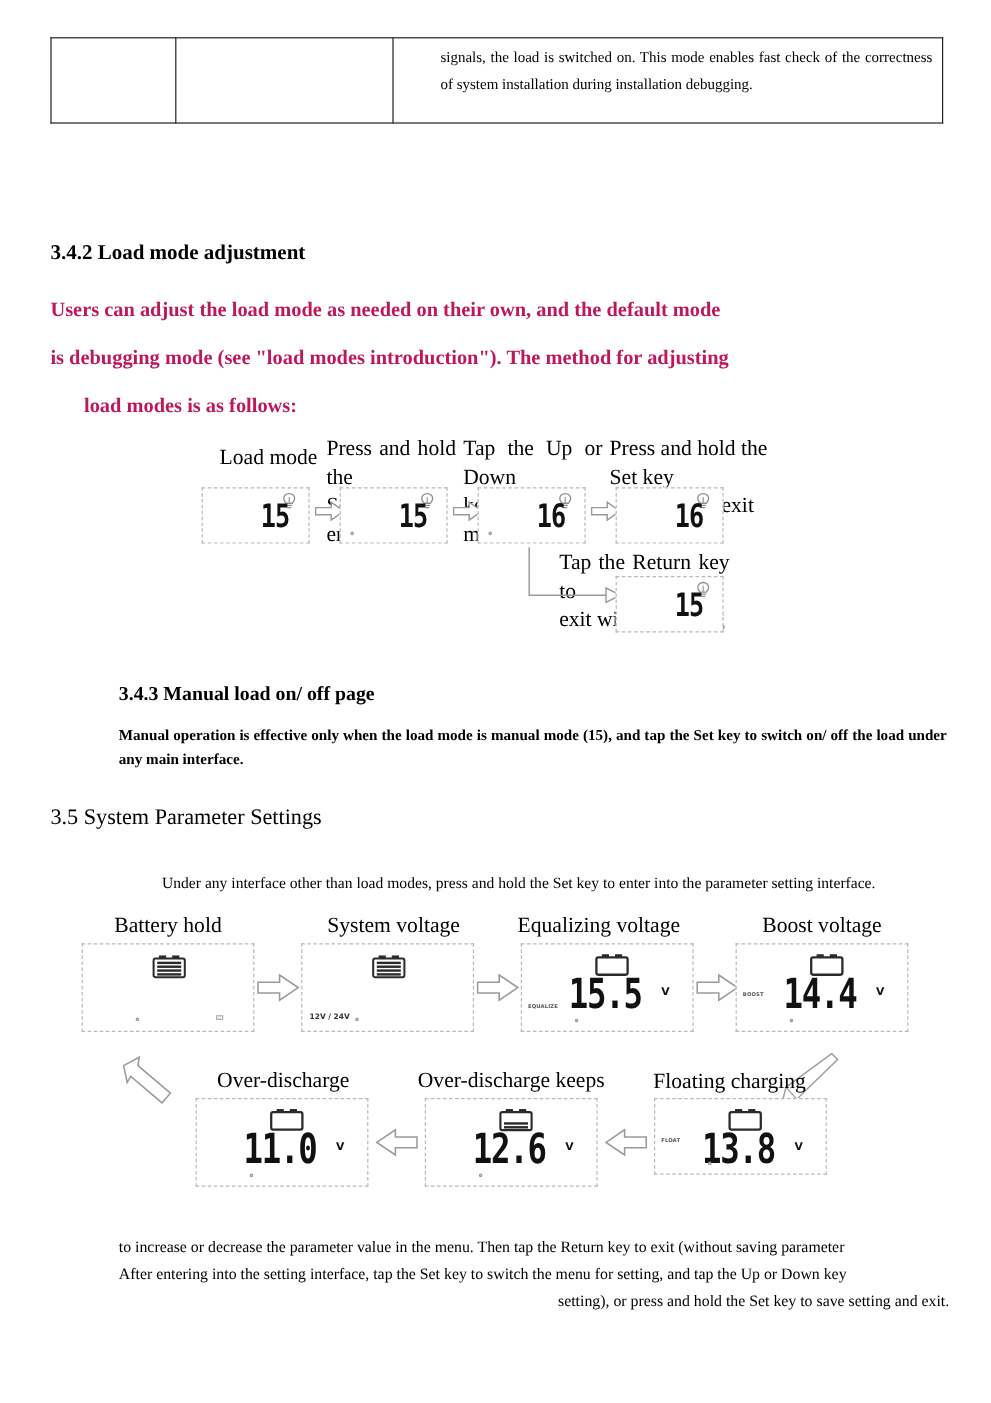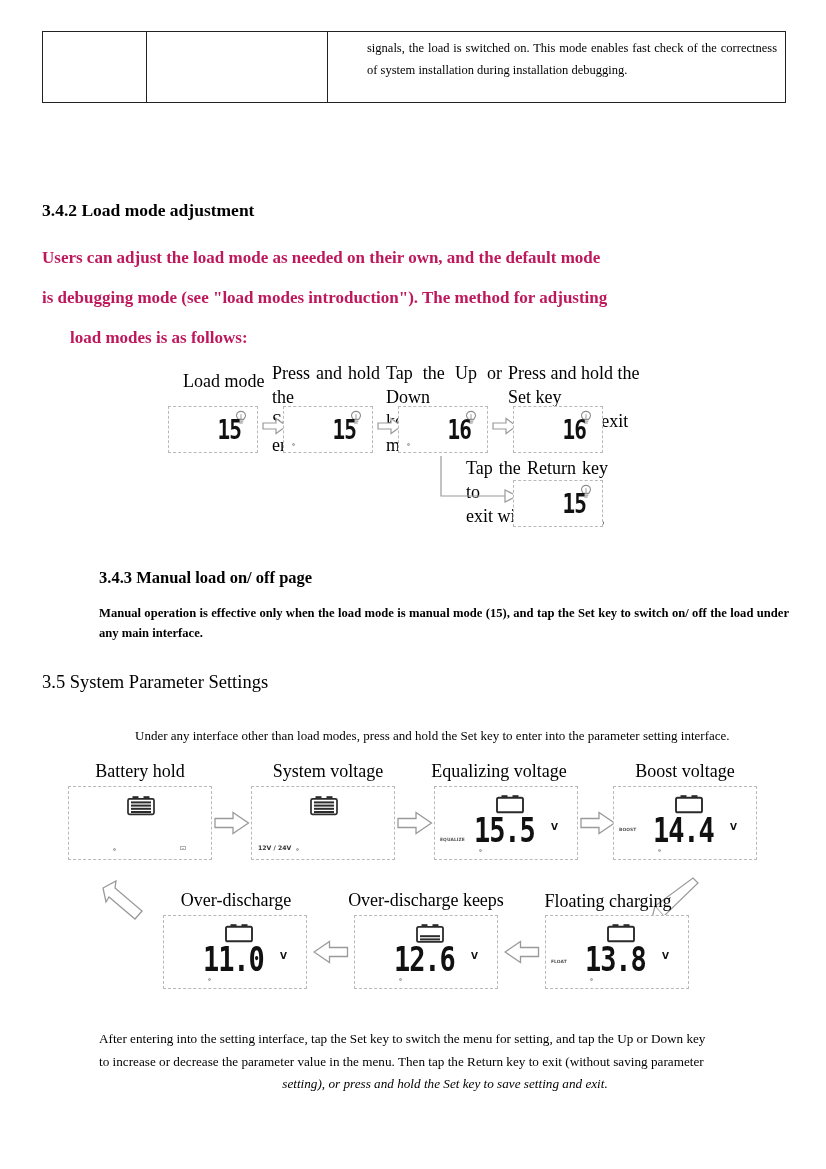--- a/index.html
+++ b/index.html
@@ -94,21 +94,21 @@
   .p-35-outro {
     position: absolute;
     left: 99px;
     top: 1028px;
     width: 692px;
     font-size: 13.2px;
     line-height: 1.72;
     text-align: justify;
     text-justify: inter-word;
   }
-  .p-35-outro .lastline { text-align: center; font-style: italic; }
+  .p-35-outro .lastline { text-align: right; }
 
   
   .cap {
     position: absolute;
     font-size: 18px;
     line-height: 1.34;
     color: #000000;
   }
   .cap.just { text-align: justify; text-justify: inter-word; }
   .cap.just > span { display: block; }
@@ -411,31 +411,31 @@
     </svg>
     <div class="digits" style="left:39px; top:27px; font-size:27px;">12.6</div>
     <div class="unit" style="left:116px; top:35px; font-size:9px;">V</div>
     <div class="dot" style="left:44px; bottom:7px;"></div>
   </div>
 
   <svg class="arrow" style="left:504px; top:940px;" width="36" height="24" viewBox="0 0 36 24">
     <path d="M34.5 7.5 L16.5 7.5 L16.5 1.5 L1 12 L16.5 22.5 L16.5 16.5 L34.5 16.5 Z" fill="#ffffff" stroke="#9a9a9a" stroke-width="1.3"></path>
   </svg>
 
-  <div class="lcd" style="left:545px; top:915px; width:144px; height:74px;">
+  <div class="lcd" style="left:545px; top:915px; width:144px; height:64px;">
     <svg class="batt" style="left:60px; top:7px;" width="30" height="20" viewBox="0 0 30 20">
       <rect x="6.5" y="1.2" width="6" height="2.6" fill="#2b2b2b"></rect>
       <rect x="17.5" y="1.2" width="6" height="2.6" fill="#2b2b2b"></rect>
       <rect x="2" y="3.8" width="26" height="14.5" rx="1.6" fill="none" stroke="#2b2b2b" stroke-width="1.9"></rect>
     </svg>
     <div class="digits" style="left:39px; top:27px; font-size:27px;">13.8</div>
     <div class="unit" style="left:116px; top:35px; font-size:9px;">V</div>
     <div class="tinylabel" style="left:5px; bottom:24px;">FLOAT</div>
     <div class="dot" style="left:44px; bottom:7px;"></div>
   </div>
 
   <div class="p-35-outro">
+    <div>to increase or decrease the parameter value in the menu. Then tap the Return key to exit (without saving parameter</div>
     <div>After entering into the setting interface, tap the Set key to switch the menu for setting, and tap the Up or Down key</div>
-    <div>to increase or decrease the parameter value in the menu. Then tap the Return key to exit (without saving parameter</div>
     <div class="lastline">setting), or press and hold the Set key to save setting and exit.</div>
   </div>
 
 </div>
 
 </body></html>

